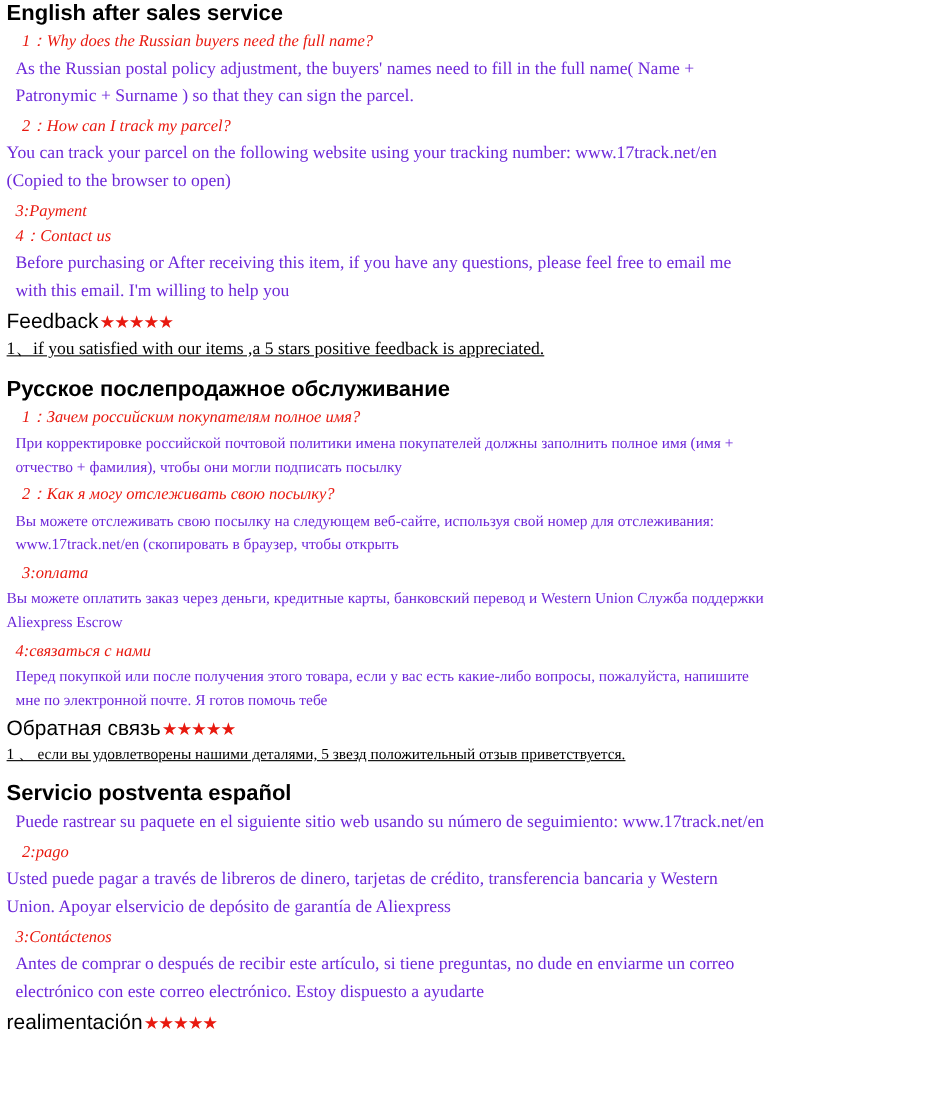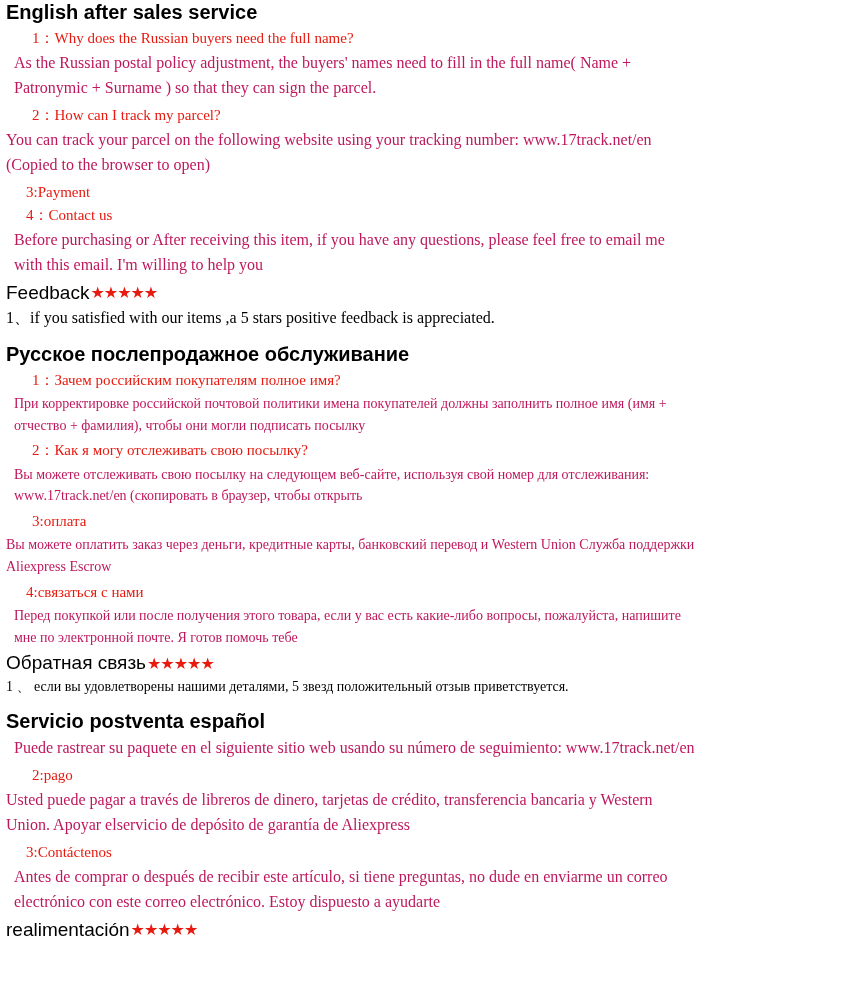--- a/index.html
+++ b/index.html
@@ -26,32 +26,33 @@
     font-size: 20px;
     font-weight: bold;
     color: #000000;
     margin: 0;
     line-height: 1.25;
   }
   .q-red {
     color: #e8190f;
     font-size: 15px;
     line-height: 1.35;
-    margin: 3px 0 3px 12px;
+    margin: 3px 0 3px 0;
+    font-style: italic;
   }
   .q-red.indent {
     padding-left: 14px;
   }
   .q-red.indent2 {
     padding-left: 8px;
   }
   .body-text {
     font-size: 16px;
     line-height: 1.55;
-    color: #be185d;
+    color: #6d28d9;
     margin: 2px 0 4px 0;
   }
   .body-text.indent {
     padding-left: 8px;
   }
   .feedback-line {
     display: flex;
     align-items: center;
     margin: 4px 0 0 0;
   }
@@ -63,20 +64,21 @@
   .stars {
     color: #e8190f;
     font-size: 16px;
     letter-spacing: -1px;
     margin-left: 1px;
   }
   .sub-note {
     font-size: 16px;
     line-height: 1.5;
     margin: 2px 0 6px 0;
+    text-decoration: underline;
   }
   .ru .body-text,
   .ru .sub-note {
     font-size: 14px;
   }
   .gap-sm { height: 6px; }
 </style>
 </head>
 <body>
 

